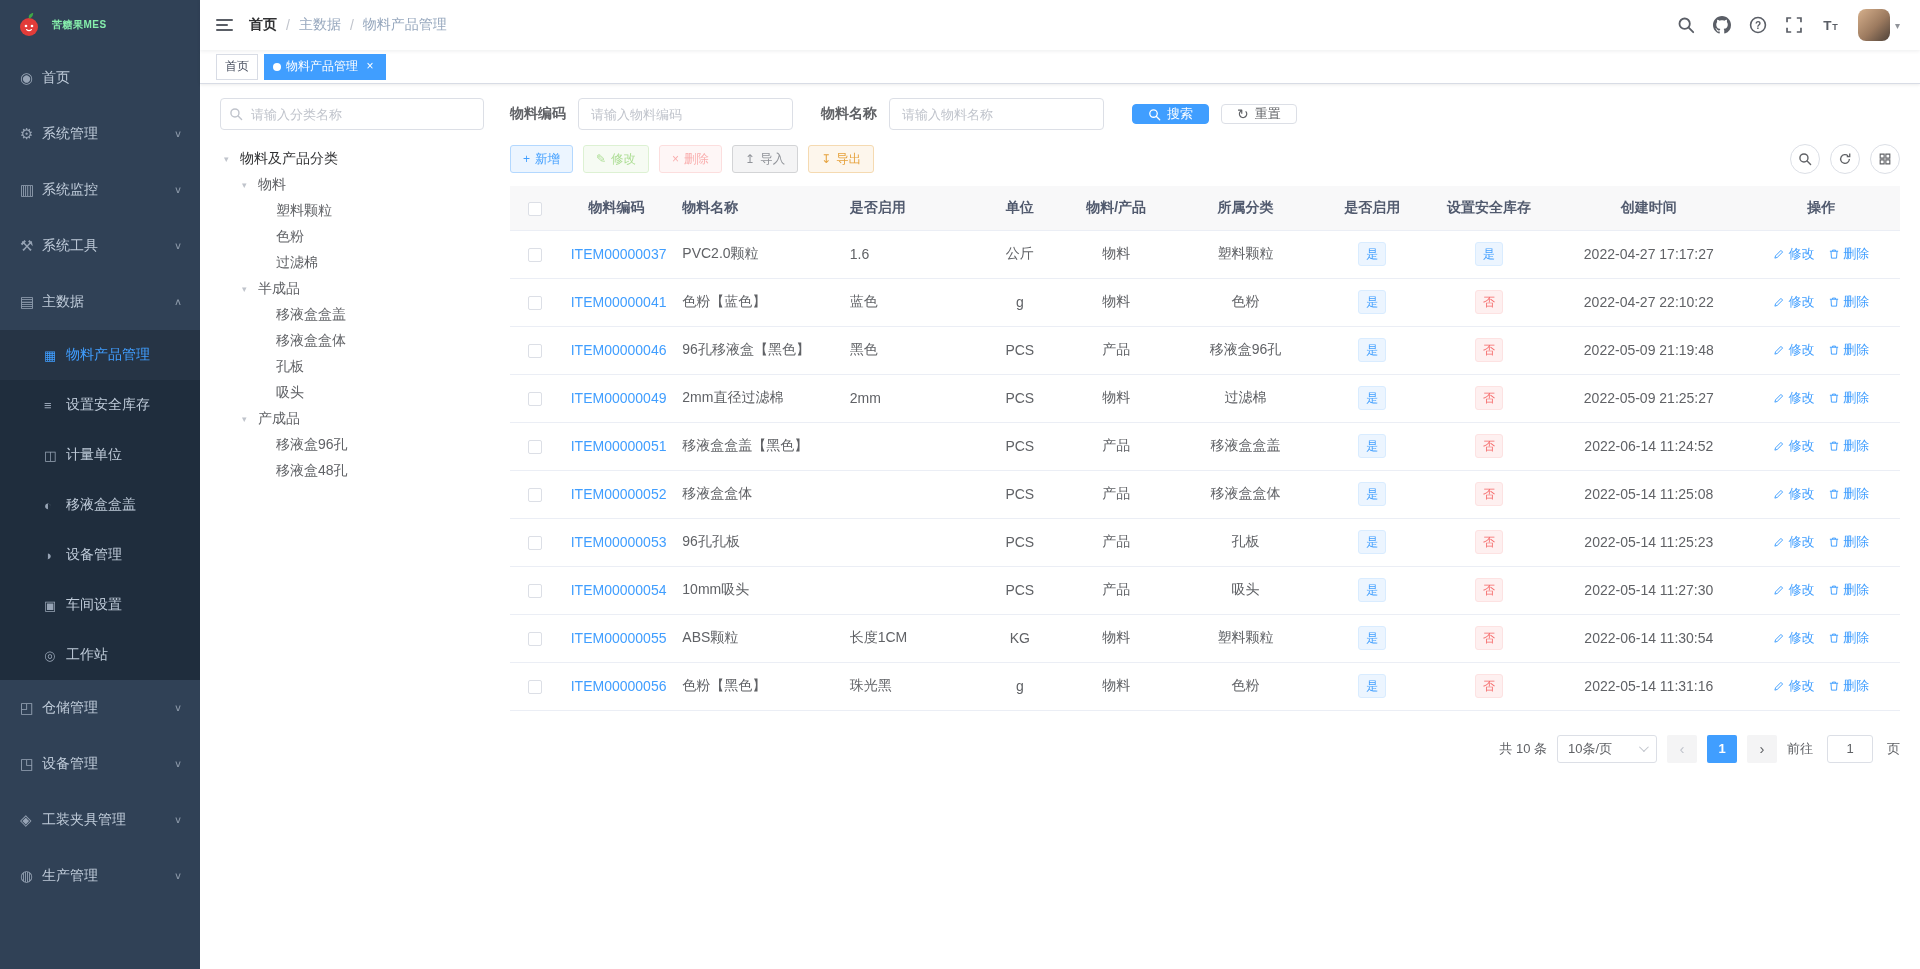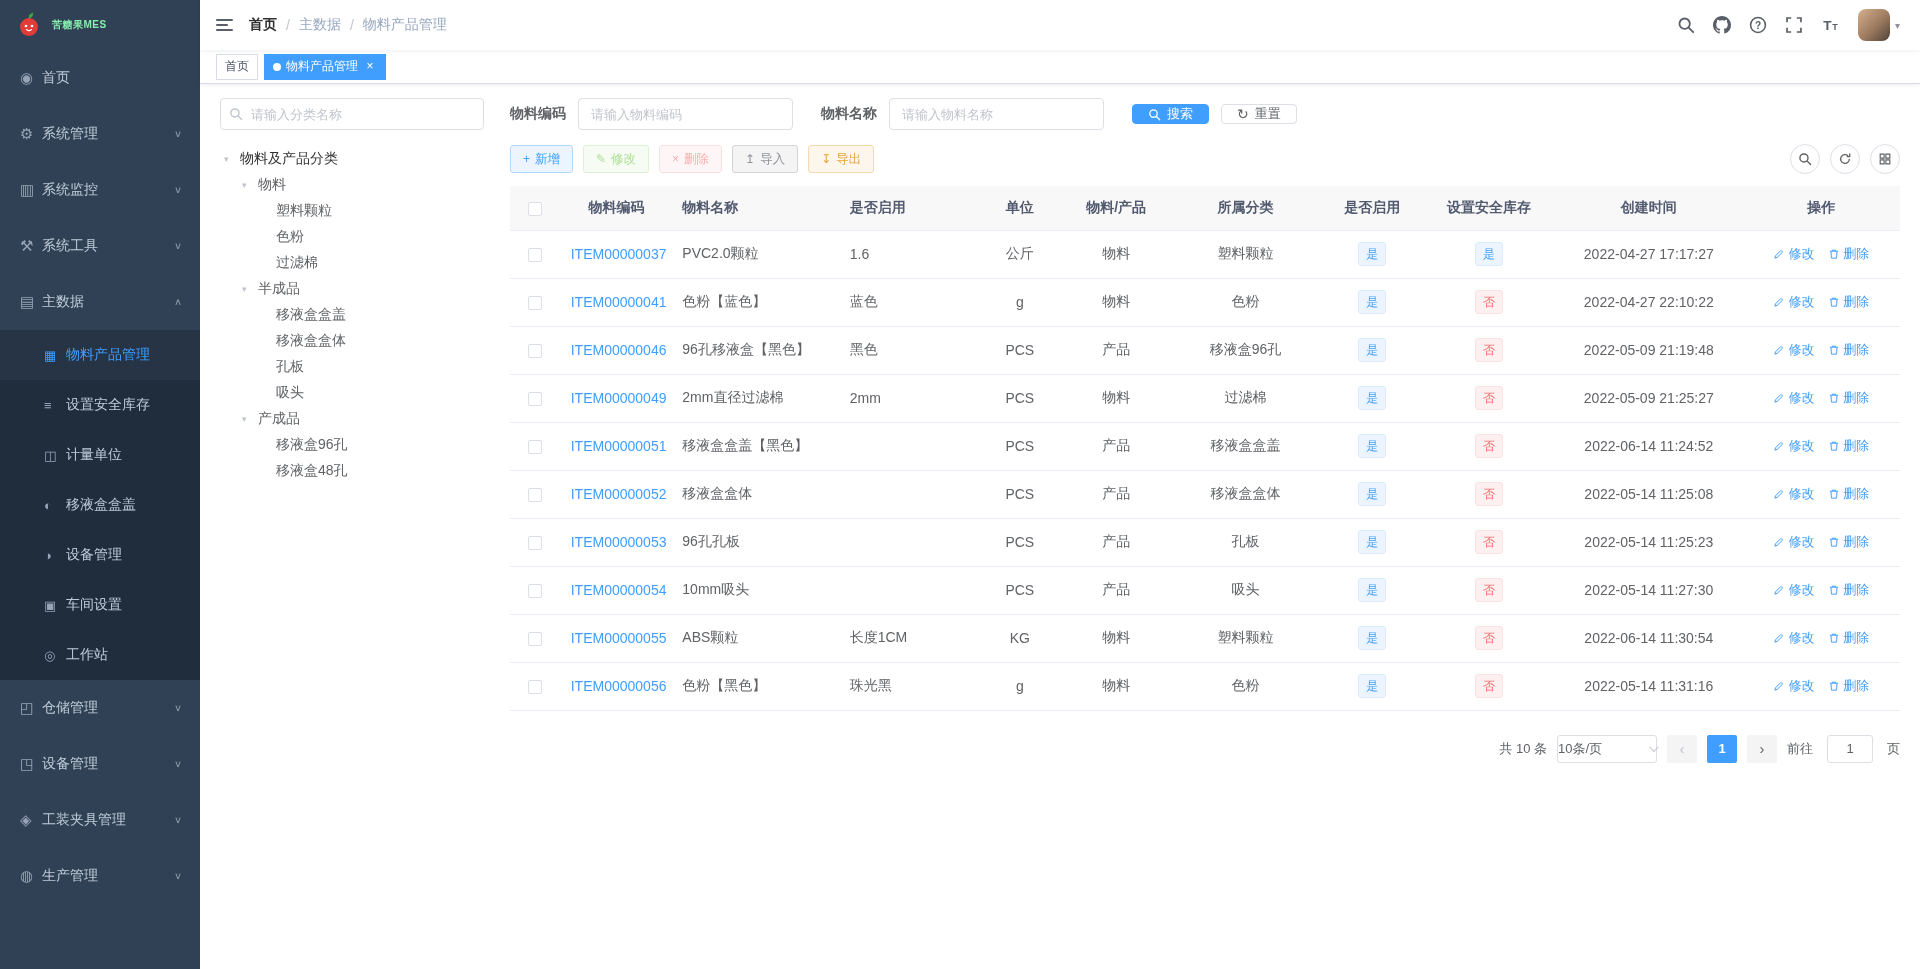--- a/index.html
+++ b/index.html
@@ -98,21 +98,21 @@
   .code-link { color:#409EFF; text-decoration:none; cursor:pointer; }
   .tag { display:inline-block; min-width:28px; height:24px; line-height:22px; padding:0 7px; border-radius:3px; font-size:12px; border:1px solid transparent; }
   .tag[data-value="是"] { color:#409eff; background:#ecf5ff; border-color:#d9ecff; }
   .tag[data-value="否"] { color:#f56c6c; background:#fef0f0; border-color:#fde2e2; }
   .op-link { color:#409EFF; text-decoration:none; cursor:pointer; display:inline-flex; align-items:center; gap:3px; font-size:13px; }
   .op-link + .op-link { margin-left:10px; }
   .op-link svg { width:12px; height:12px; }
 
   
   .pagination { display:flex; justify-content:flex-end; align-items:center; gap:10px; margin-top:24px; font-size:13px; color:#606266; }
-  .pg-select { width:100px; height:28px; border:1px solid #dcdfe6; border-radius:3px; display:flex; align-items:center; justify-content:space-between; padding:0 0; cursor:pointer; background:#fff; }
+  .pg-select { width:100px; height:28px; border:1px solid #dcdfe6; border-radius:3px; display:flex; align-items:center; justify-content:space-between; padding:0 10px; cursor:pointer; background:#fff; }
   .pg-caret { width:7px; height:7px; border-right:1.5px solid #c0c4cc; border-bottom:1.5px solid #c0c4cc; transform:rotate(45deg) translateY(-2px); }
   .pg-btn { min-width:30px; height:28px; border:none; background:#f4f4f5; border-radius:2px; color:#606266; font-size:15px; cursor:pointer; display:flex; align-items:center; justify-content:center; }
   .pg-btn.disabled { color:#c0c4cc; cursor:not-allowed; }
   .pg-btn.active { background:#409EFF; color:#fff; font-weight:700; font-size:13px; }
   .pg-goto-input { width:46px; height:28px; border:1px solid #dcdfe6; border-radius:3px; text-align:center; font-size:13px; color:#606266; outline:none; margin:0 4px; }
 </style>
 </head>
 <body>
 
 <svg width="0" height="0" style="position:absolute" aria-hidden="true">

